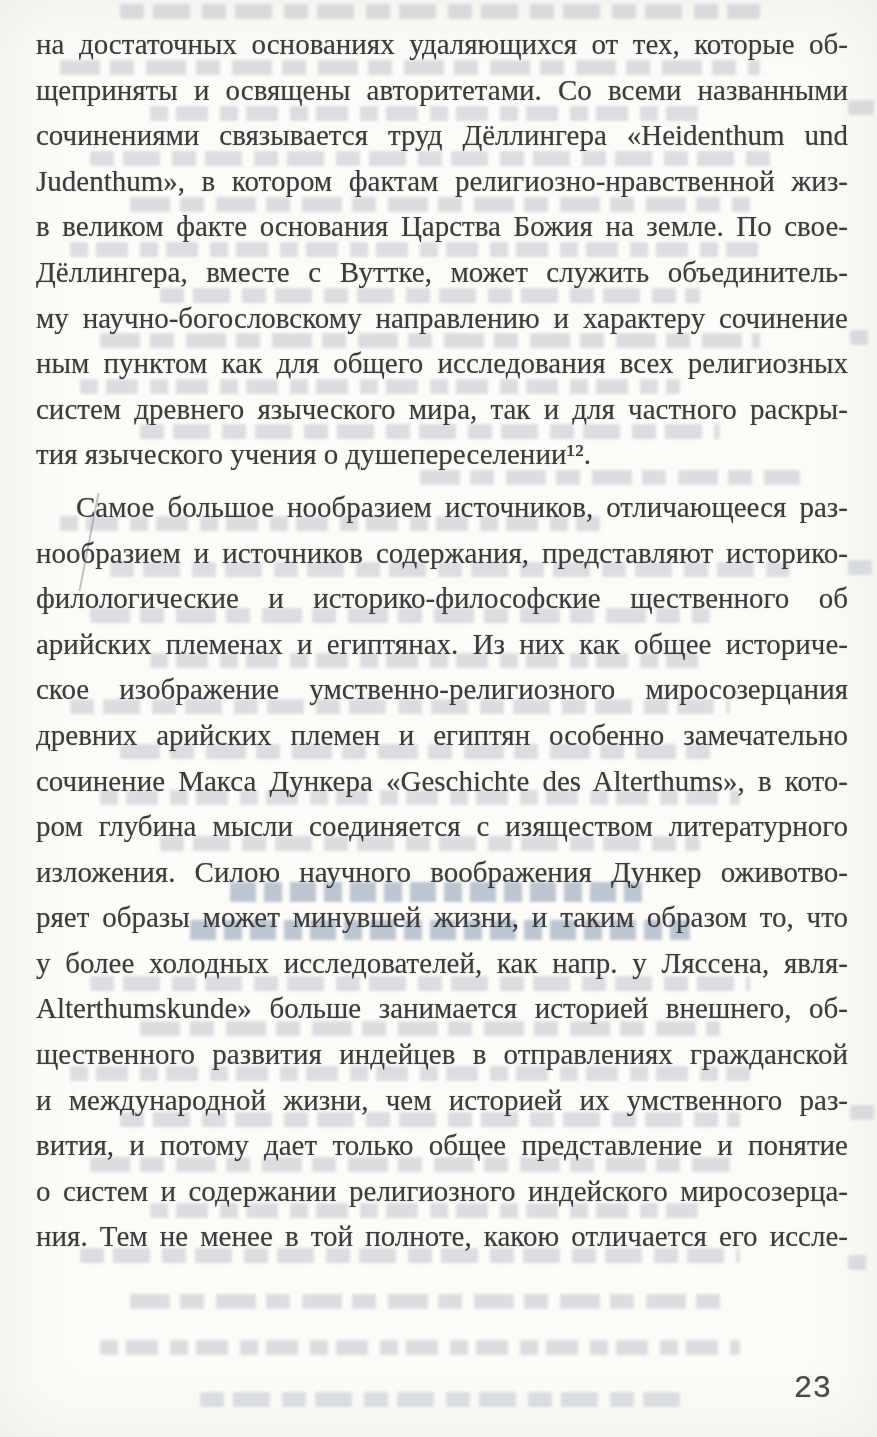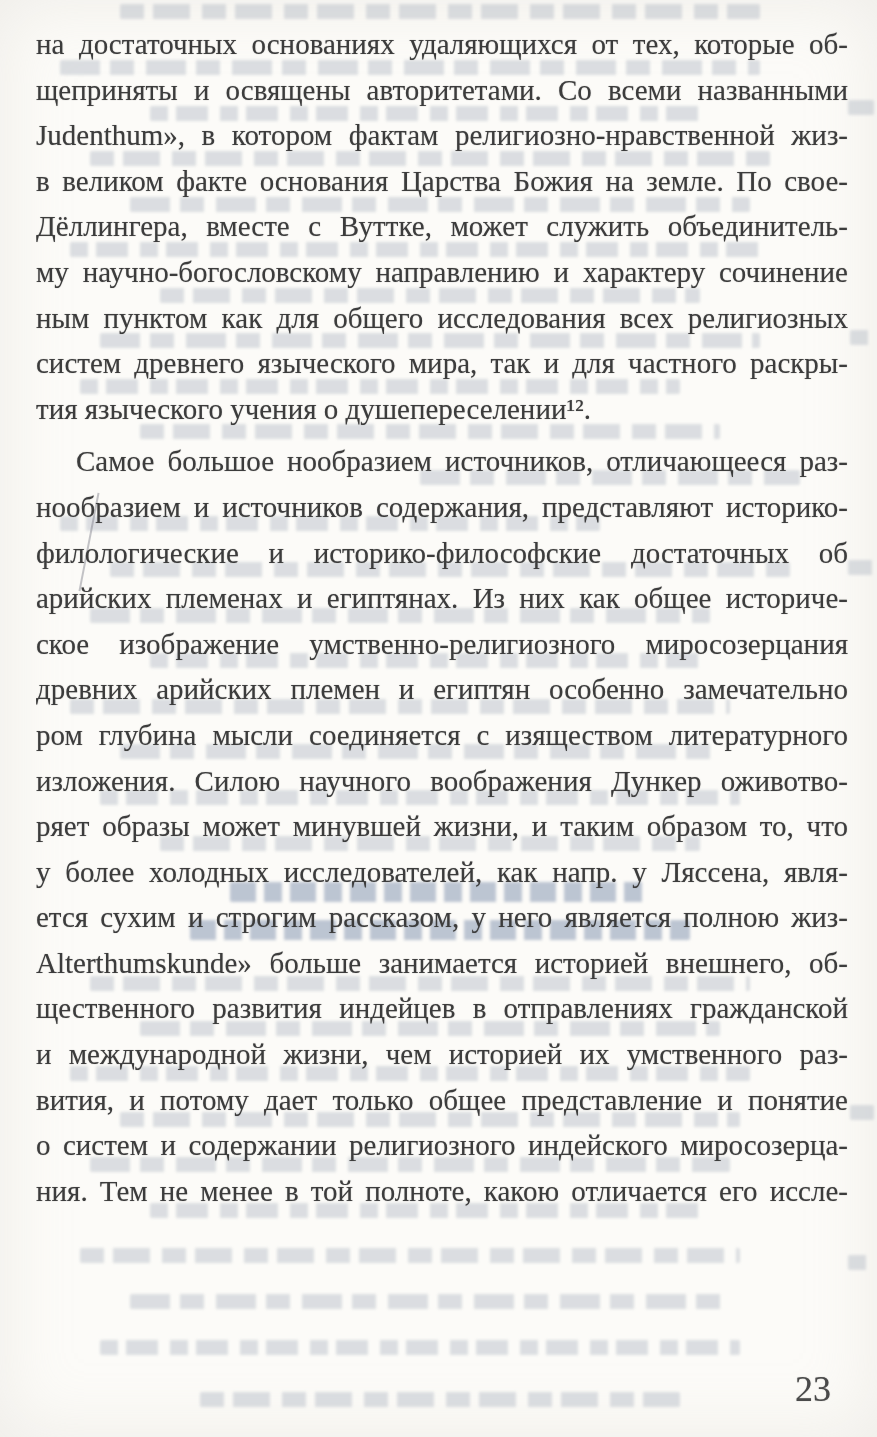--- a/index.html
+++ b/index.html
@@ -51,22 +51,23 @@
     height:45.6px;line-height:45.6px;overflow:hidden;
     text-align:justify;
     -moz-text-align-last:justify;
     text-align-last:justify;
     white-space:normal;
   }
   .line.indent{text-indent:40px;}
   .line.no-just{text-align-last:left;-moz-text-align-last:left;}
   .page-number{
     position:absolute;top:1372px;right:46px;z-index:3;
-    color:#4a4a4a;font-size:36px;line-height:34px;
+    color:#4a4a4a;font-size:31px;line-height:34px;
     text-shadow:0 0 1px rgba(90,90,90,.5);
+    font-family:Liberation Mono, monospace;
   }
 </style>
 </head>
 <body>
 
 <div class="page">
   <div class="ghost-layer">
       <div class="ghost v0" style="top: 4px; left: 120px; width: 640px;"></div>
       <div class="ghost v1" style="top: 60px; left: 60px; width: 700px;"></div>
       <div class="ghost v2" style="top: 106px; left: 150px; width: 560px;"></div>
@@ -102,40 +103,41 @@
       <div class="ghost v2" style="top: 330px; left: 850px; width: 24px;"></div>
       <div class="ghost v0" style="top: 560px; left: 848px; width: 26px;"></div>
       <div class="ghost v1" style="top: 1105px; left: 850px; width: 24px;"></div>
       <div class="ghost v2" style="top: 1255px; left: 848px; width: 26px;"></div>
     </div>
   <div class="scratch" style="top: 492px; left: 88px; height: 100px; transform: rotate(11deg);"></div>
   <div class="text-block">
       <div class="para">
         <div class="line">на достаточных основаниях удаляющихся от тех, которые об-</div>
         <div class="line">щеприняты и освящены авторитетами. Со всеми названными</div>
+        <div class="line">сочинениями связывается труд Дёллингера «Heidenthum und</div>
         <div class="line">Judenthum», в котором фактам религиозно-нравственной жиз-</div>
         <div class="line">в великом факте основания Царства Божия на земле. По свое-</div>
         <div class="line">Дёллингера, вместе с Вуттке, может служить объединитель-</div>
         <div class="line">му научно-богословскому направлению и характеру сочинение</div>
         <div class="line">ным пунктом как для общего исследования всех религиозных</div>
         <div class="line">систем древнего языческого мира, так и для частного раскры-</div>
         <div class="line no-just">тия языческого учения о душепереселении¹².</div>
       </div>
       <div class="para">
         <div class="line indent">Самое большое нообразием источников, отличающееся раз-</div>
         <div class="line">нообразием и источников содержания, представляют историко-</div>
-        <div class="line">филологические и историко-философские достаточных об</div>
+        <div class="line">филологические и историко-философские щественного об</div>
         <div class="line">арийских племенах и египтянах. Из них как общее историче-</div>
         <div class="line">ское изображение умственно-религиозного миросозерцания</div>
         <div class="line">древних арийских племен и египтян особенно замечательно</div>
+        <div class="line">сочинение Макса Дункера «Geschichte des Alterthums», в кото-</div>
         <div class="line">ром глубина мысли соединяется с изяществом литературного</div>
         <div class="line">изложения. Силою научного воображения Дункер оживотво-</div>
         <div class="line">ряет образы может минувшей жизни, и таким образом то, что</div>
         <div class="line">у более холодных исследователей, как напр. у Ляссена, явля-</div>
-        <div class="line">ется сухим и строгим рассказом, у него является полною жиз-</div>
         <div class="line">Alterthumskunde» больше занимается историей внешнего, об-</div>
         <div class="line">щественного развития индейцев в отправлениях гражданской</div>
         <div class="line">и международной жизни, чем историей их умственного раз-</div>
         <div class="line">вития, и потому дает только общее представление и понятие</div>
         <div class="line">о систем и содержании религиозного индейского миросозерца-</div>
         <div class="line">ния. Тем не менее в той полноте, какою отличается его иссле-</div>
       </div>
     </div>
   <div class="page-number">23</div>
 </div>

